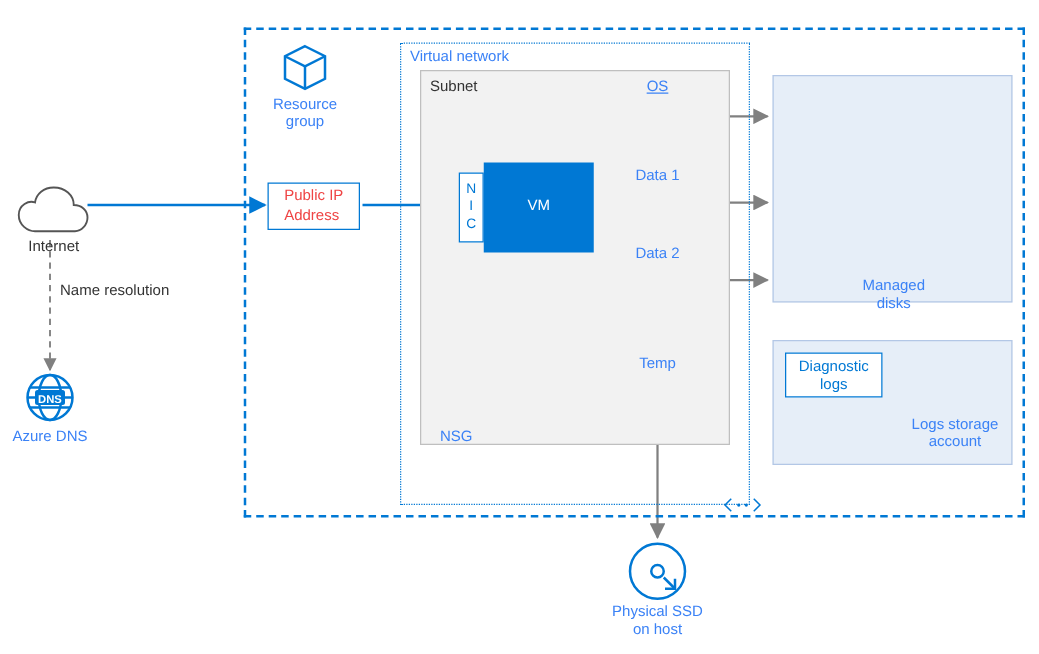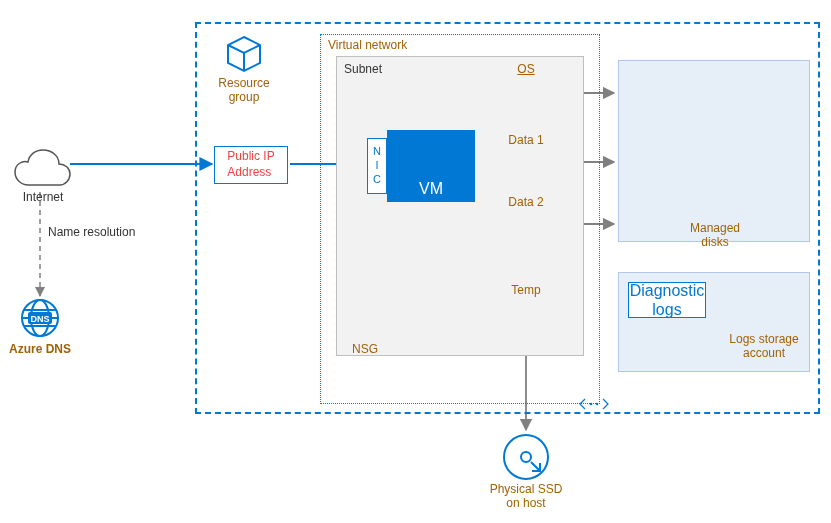--- a/index.html
+++ b/index.html
@@ -7,21 +7,21 @@
     width: 831px;
     height: 523px;
     background: #ffffff;
     font-family: "Segoe UI", Arial, sans-serif;
     font-size: 12px;
     color: #333;
     position: relative;
   }
   .label { color: #0078d4; font-size: 12px; position: absolute; text-align: center; }
   .label-dark { color: #333; }
-  .azure-blue { color: #a16207; }
+  .azure-blue { color: #3b82f6; }
   .box {
     position: absolute;
     border: 1px solid #0078d4;
     background: #fff;
     font-size: 12px;
     color: #ef4444;
     display: flex;
     align-items: center;
     justify-content: center;
     text-align: left;
@@ -45,23 +45,23 @@
     border: 1px solid #bfbfbf;
     background: #f2f2f2;
   }
   .vmbox {
     position: absolute;
     background: #0078d4;
     color: #fff;
     display: flex;
     flex-direction: column;
     align-items: center;
-    justify-content: flex-end;
+    justify-content: center;
     padding-bottom: 4px;
-    font-size: 16px;
+    font-size: 12px;
   }
   .nic {
     position: absolute;
     border: 1px solid #0078d4;
     background: #fff;
     color: #0078d4;
     writing-mode: vertical-rl;
     text-orientation: upright;
     letter-spacing: 2px;
     display: flex;
@@ -77,21 +77,21 @@
   .logsbox {
     position: absolute;
     border: 1px solid #b3c7e6;
     background: #e6eef8;
   }
   .diagbox {
     position: absolute;
     border: 1px solid #0078d4;
     background: #fff;
     color: #0078d4;
-    font-size: 16px;
+    font-size: 12px;
     display: flex;
     align-items: center;
     justify-content: center;
     line-height: 1.2;
     text-align: center;
   }
   svg.stage { position: absolute; left: 0; top: 0; }
 </style>
 </head>
 <body>
@@ -201,21 +201,21 @@
   <g transform="translate(408,143)">
     <rect x="0" y="0" width="46" height="30" rx="2" fill="none" stroke="#fff" stroke-width="2"></rect>
     <rect x="16" y="30" width="14" height="4" fill="#fff"></rect>
     <rect x="10" y="34" width="26" height="3" fill="#fff"></rect>
     <polygon points="23,6 33,11 33,21 23,26 13,21 13,11" fill="#fff"></polygon>
   </g>
 </svg>
 
 <div class="label label-dark" style="left:18px; top:190px; width:50px;">Internet</div>
 <div class="label label-dark" style="left:48px; top:225px; text-align:left;">Name resolution</div>
-<div class="label azure-blue" style="left:8px; top:342px; width:64px;font-weight:bold;">Azure DNS</div>
+<div class="label azure-blue" style="left:8px; top:342px; width:64px;">Azure DNS</div>
 
 <div class="rg" style="left:195px; top:22px; width:625px; height:392px;"></div>
 <div class="label azure-blue" style="left:214px; top:76px; width:60px; white-space:pre-line;">Resource
 group</div>
 
 <div class="box" style="left:214px; top:146px; width:74px; height:38px; white-space:pre-line;">Public IP
 Address</div>
 
 <div class="vnet" style="left:320px; top:34px; width:280px; height:370px;"></div>
 <div class="label azure-blue" style="left:328px; top:38px; text-align:left;">Virtual network</div>

